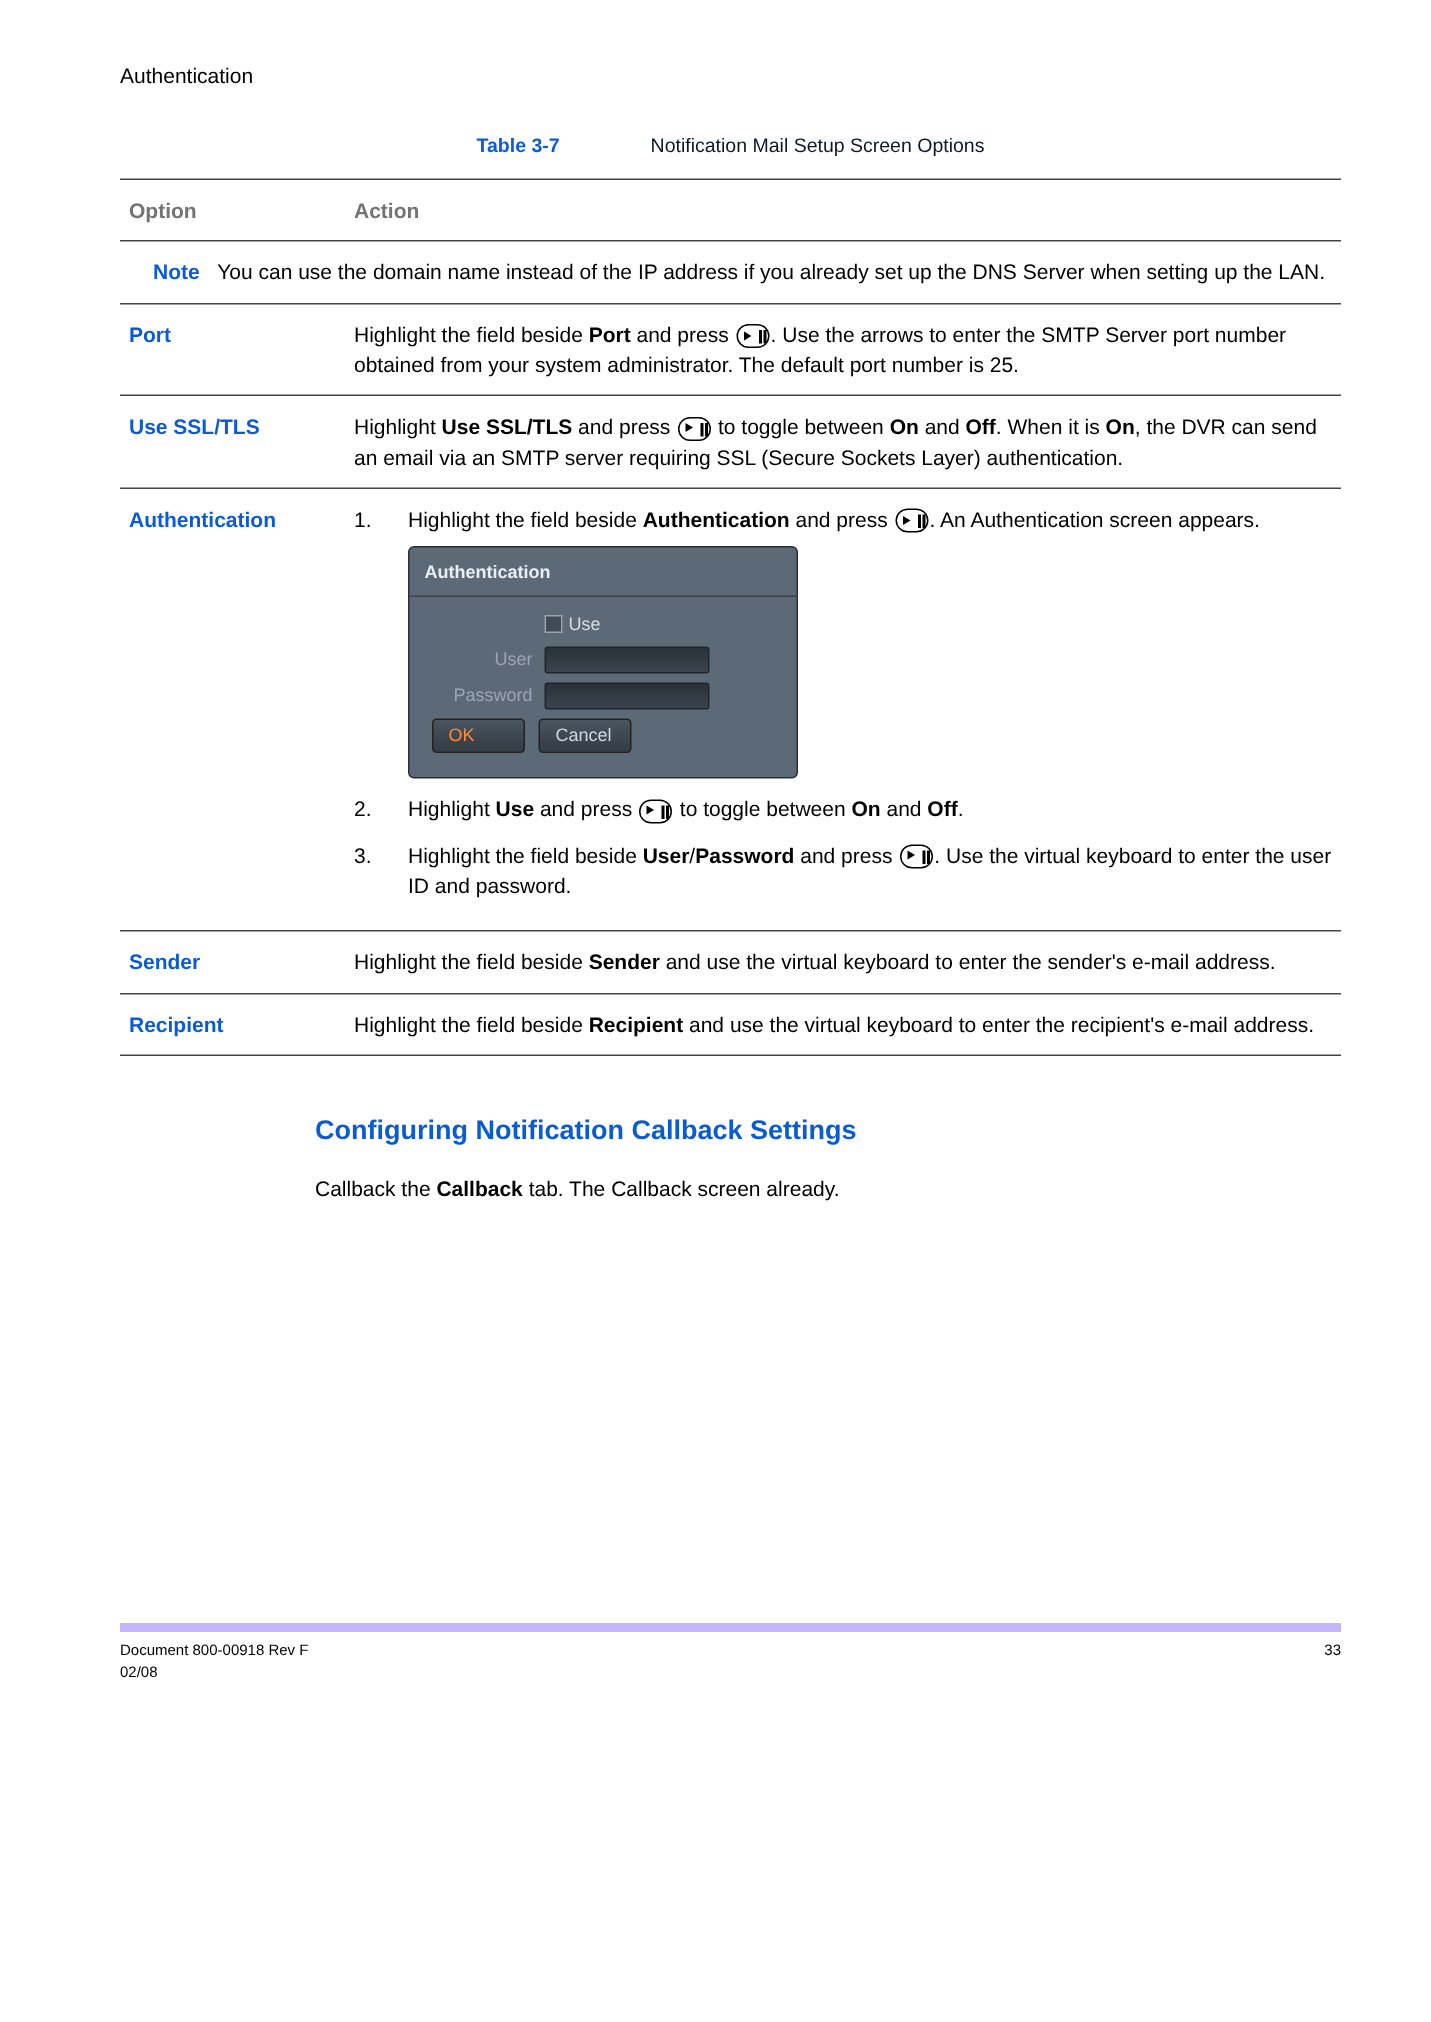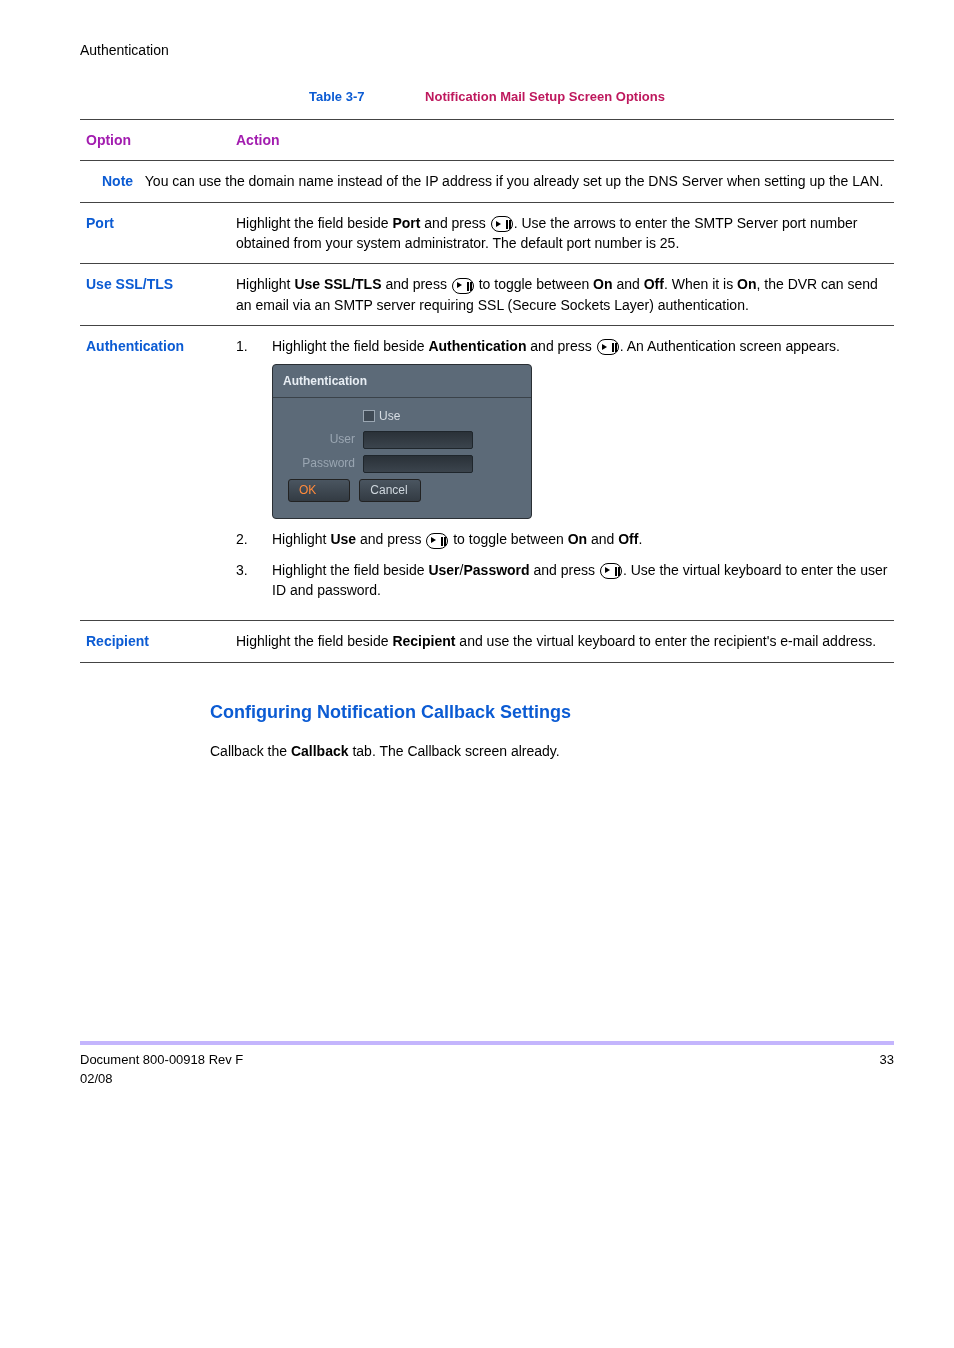--- a/index.html
+++ b/index.html
@@ -16,35 +16,35 @@
   .running-head {
     font-size: 14px;
     margin-bottom: 28px;
   }
   .table-caption {
     text-align: center;
     font-size: 13px;
     margin-bottom: 12px;
   }
   .table-caption .tnum { color: #0B5BD3; font-weight: bold; margin-right: 57px; }
-  .table-caption .ttitle { color: #be185d; font-weight: bold; }
+  .table-caption .ttitle { color: #0f172a; font-weight: normal; }
   table.opts {
     width: 100%;
     border-collapse: collapse;
   }
   table.opts td, table.opts th {
     padding: 10px 6px;
     vertical-align: top;
     text-align: left;
     font-size: 14px;
     border-top: 1px solid #444;
     border-bottom: 1px solid #444;
   }
   table.opts th {
-    color: #a21caf;
+    color: #737373;
     font-weight: bold;
   }
   .optcell {
     color: #0B5BD3;
     font-weight: bold;
     width: 150px;
   }
   .noterow td {
     padding: 10px 6px;
   }
@@ -126,26 +126,26 @@
     color: #0B5BD3;
     font-weight: bold;
     font-size: 18px;
     margin: 36px 0 16px 130px;
   }
   .body-para {
     margin-left: 130px;
     font-size: 14px;
   }
   .footer {
-    border-top: 4px solid #c4b5fd;
+    border-top: 6px solid #c4b5fd;
     margin-top: 280px;
     padding-top: 6px;
     display: flex;
     justify-content: space-between;
-    font-size: 13px;
+    font-size: 10px;
     gap: 23px;
   }
 </style>
 </head>
 <body>
 
 <div class="running-head">Authentication</div>
 
 <div class="table-caption">
   <span class="tnum">Table 3-7</span>
@@ -221,20 +221,26 @@
         <li>
           <span class="num">3.</span>
           <div>
             <span>Highlight the field beside </span><b>User</b><span>/</span><b>Password</b><span> and press </span><span class="playpause-icon"></span><span>. Use the virtual keyboard to enter the user ID and password.</span>
           </div>
         </li>
       </ol>
     </td>
   </tr>
 
+  <tr>
+    <td class="optcell">Sender</td>
+    <td>
+      <span>Highlight the field beside </span><b>Sender</b><span> and use the virtual keyboard to enter the sender's e-mail address.</span>
+    </td>
+  </tr>
 
 
   <tr>
     <td class="optcell">Recipient</td>
     <td>
       <span>Highlight the field beside </span><b>Recipient</b><span> and use the virtual keyboard to enter the recipient's e-mail address.</span>
     </td>
   </tr>
 </tbody>
   </table>

